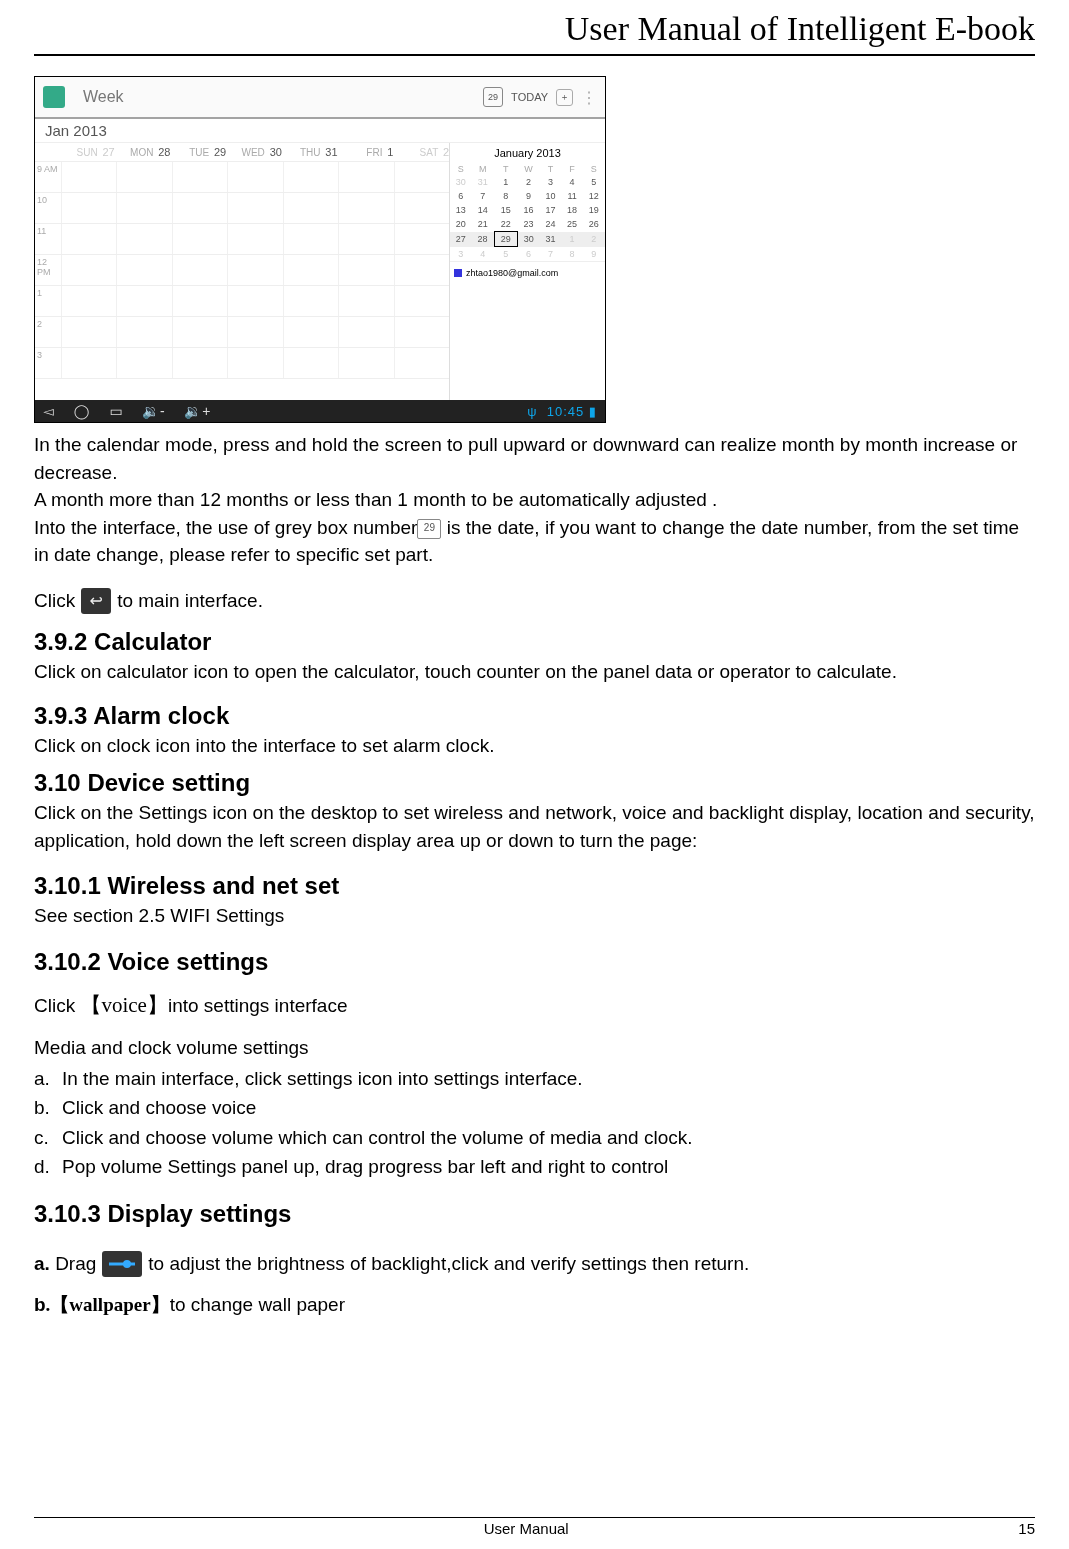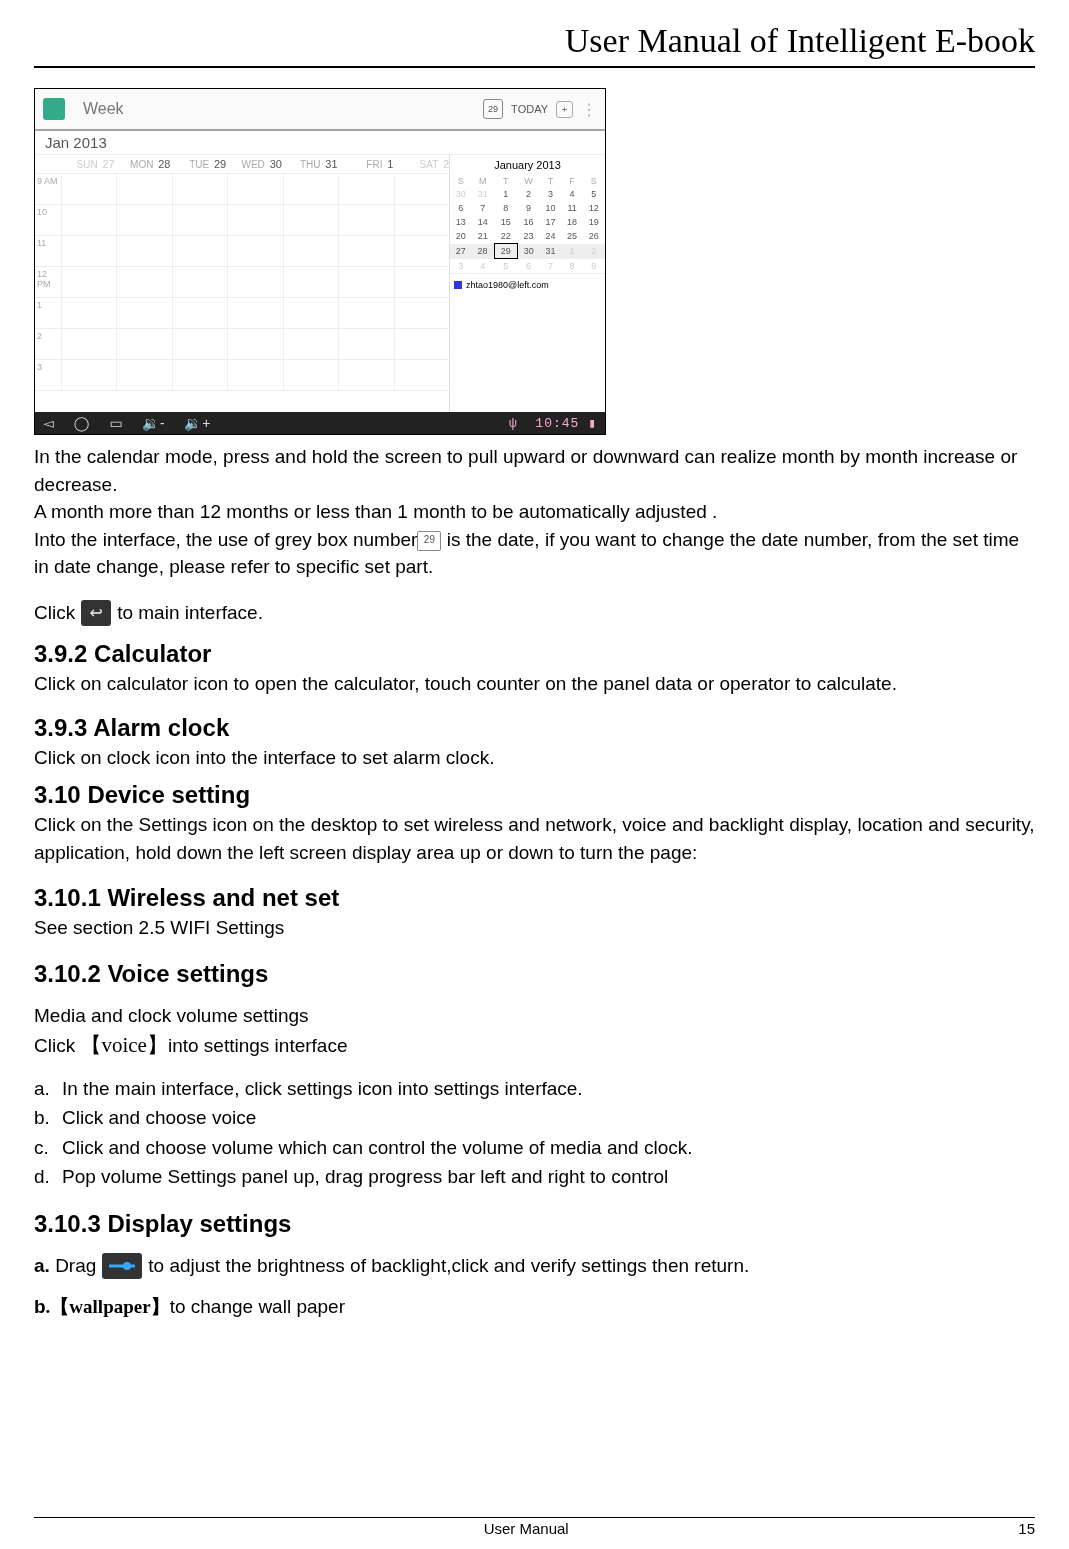--- a/index.html
+++ b/index.html
@@ -6,21 +6,21 @@
     margin: 0;
     padding: 0;
     font-family: Verdana, Arial, sans-serif;
     background: #fff;
     color: #000;
     width: 1069px;
   }
   .page {
     width: 1069px;
     min-height: 1549px;
-    padding: 12px 34px;
+    padding: 0 34px;
     box-sizing: border-box;
     position: relative;
   }
   .page-header {
     text-align: right;
     font-family: "Times New Roman", serif;
     font-size: 34px;
     padding-top: 10px;
     padding-bottom: 6px;
     border-bottom: 2px solid #000;
@@ -125,21 +125,21 @@
     position:absolute; bottom:0; left:0; right:0;
     height: 22px;
     background: #222;
     display:flex;
     align-items:center;
     color:#ddd;
     font-size:11px;
     padding: 0 8px;
   }
   .ss-nav-left { display:flex; gap:20px; font-size:14px; }
-  .ss-nav-right { margin-left:auto; color:#f9a8d4; font-size:13px; letter-spacing:1px;font-family:Liberation Mono, monospace; }
+  .ss-nav-right { margin-left:auto; color:#0ea5e9; font-size:13px; letter-spacing:1px; }
 
   .body-text {
     font-size: 19px;
     line-height: 1.45;
     margin-bottom: 18px;
   }
   .body-text p { margin: 0; }
   .click-line {
     font-size: 19px;
     line-height: 1.45;
@@ -382,21 +382,21 @@
                 <td class="gray">5</td>
                 <td class="gray">6</td>
                 <td class="gray">7</td>
                 <td class="gray">8</td>
                 <td class="gray">9</td>
               </tr>
         </tbody>
           </table>
         <div class="ss-account">
           <div class="ss-account-sq"></div>
-          <span>zhtao1980@left.com</span>
+          <span>zhtao1980@gmail.com</span>
         </div>
       </div>
     </div>
     <div class="ss-navbar">
       <div class="ss-nav-left">
         <span>◅</span>
         <span>◯</span>
         <span>▭</span>
         <span>🔉-</span>
         <span>🔉+</span>
@@ -425,44 +425,44 @@
   <h3 class="section">3.9.3 Alarm clock</h3>
   <div class="section-text">Click on clock icon into the interface to set alarm clock.</div>
 
   <h3 class="section">3.10 Device setting</h3>
   <div class="section-text" style="margin-bottom:18px;">Click on the Settings icon on the desktop to set wireless and network, voice and backlight display, location and security, application, hold down the left screen display area up or down to turn the page:</div>
 
   <h3 class="section">3.10.1 Wireless and net set</h3>
   <div class="section-text" style="margin-bottom:18px;">See section 2.5 WIFI Settings</div>
 
   <h3 class="section" style="margin-bottom:14px;">3.10.2 Voice settings</h3>
-  <div class="section-text">Media and clock volume settings</div>
   <div class="section-text" style="margin-bottom:14px;">
     <span>Click </span><span style="font-family:SimSun,serif;font-size:21px;">【voice】</span><span>into settings interface</span>
   </div>
+  <div class="section-text">Media and clock volume settings</div>
   <div class="list">
     <div class="list-row">
         <div class="list-letter">a.</div>
         <div>In the main interface, click settings icon into settings interface.</div>
       </div>
     <div class="list-row">
         <div class="list-letter">b.</div>
         <div>Click and choose voice</div>
       </div>
     <div class="list-row">
         <div class="list-letter">c.</div>
         <div>Click and choose volume which can control the volume of media and clock.</div>
       </div>
     <div class="list-row">
         <div class="list-letter">d.</div>
         <div>Pop volume Settings panel up, drag progress bar left and right to control</div>
       </div>
   </div>
 
-  <h3 class="section" style="margin-bottom:14px;">3.10.3 Display settings</h3>
+  <h3 class="section" style="margin-bottom:22px;">3.10.3 Display settings</h3>
   <div class="click-line" style="">
     <span><b>a.</b><span> Drag </span></span>
     <span class="inline-icon" style="width:40px;">
       <svg width="30" height="12" viewBox="0 0 30 12">
           <line x1="2" y1="6" x2="28" y2="6" stroke="#3af" stroke-width="3"></line>
           <circle cx="20" cy="6" r="4" fill="#3af"></circle>
         </svg>
     </span>
     <span> to adjust the brightness of backlight,click and verify settings then return.</span>
   </div>

